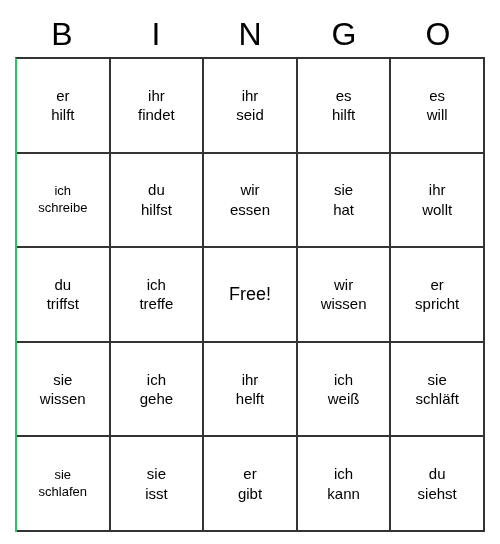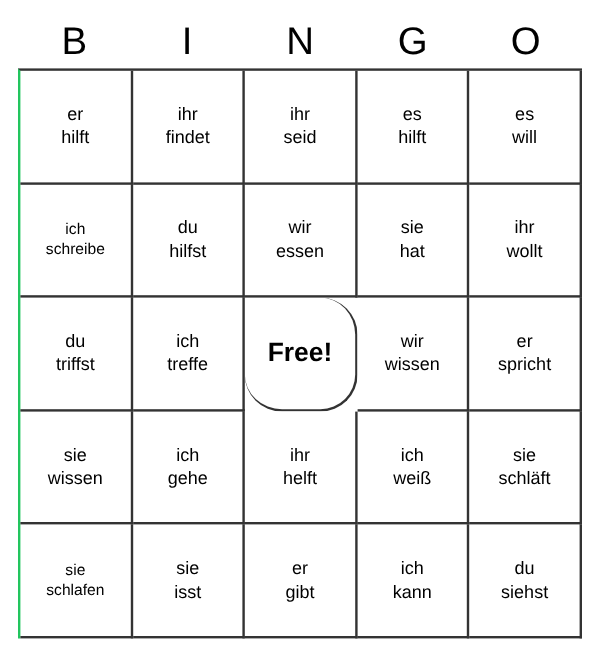--- a/index.html
+++ b/index.html
@@ -44,23 +44,22 @@
       display: flex;
       align-items: center;
       justify-content: center;
       text-align: center;
       font-size: 15px;
       line-height: 1.3;
       padding: 4px;
       min-height: 82px;
     }
     .bingo-cell.free {
-      font-size: 22px;
-      font-weight: bold;
-      border-radius: 31px;
+      font-size: 18px;
+      font-weight: normal;
     }
     .bingo-cell.small-text {
       font-size: 13px;
     }
   </style>
 </head>
 <body>
 
 <div class="bingo-container">
   <div class="bingo-header">

